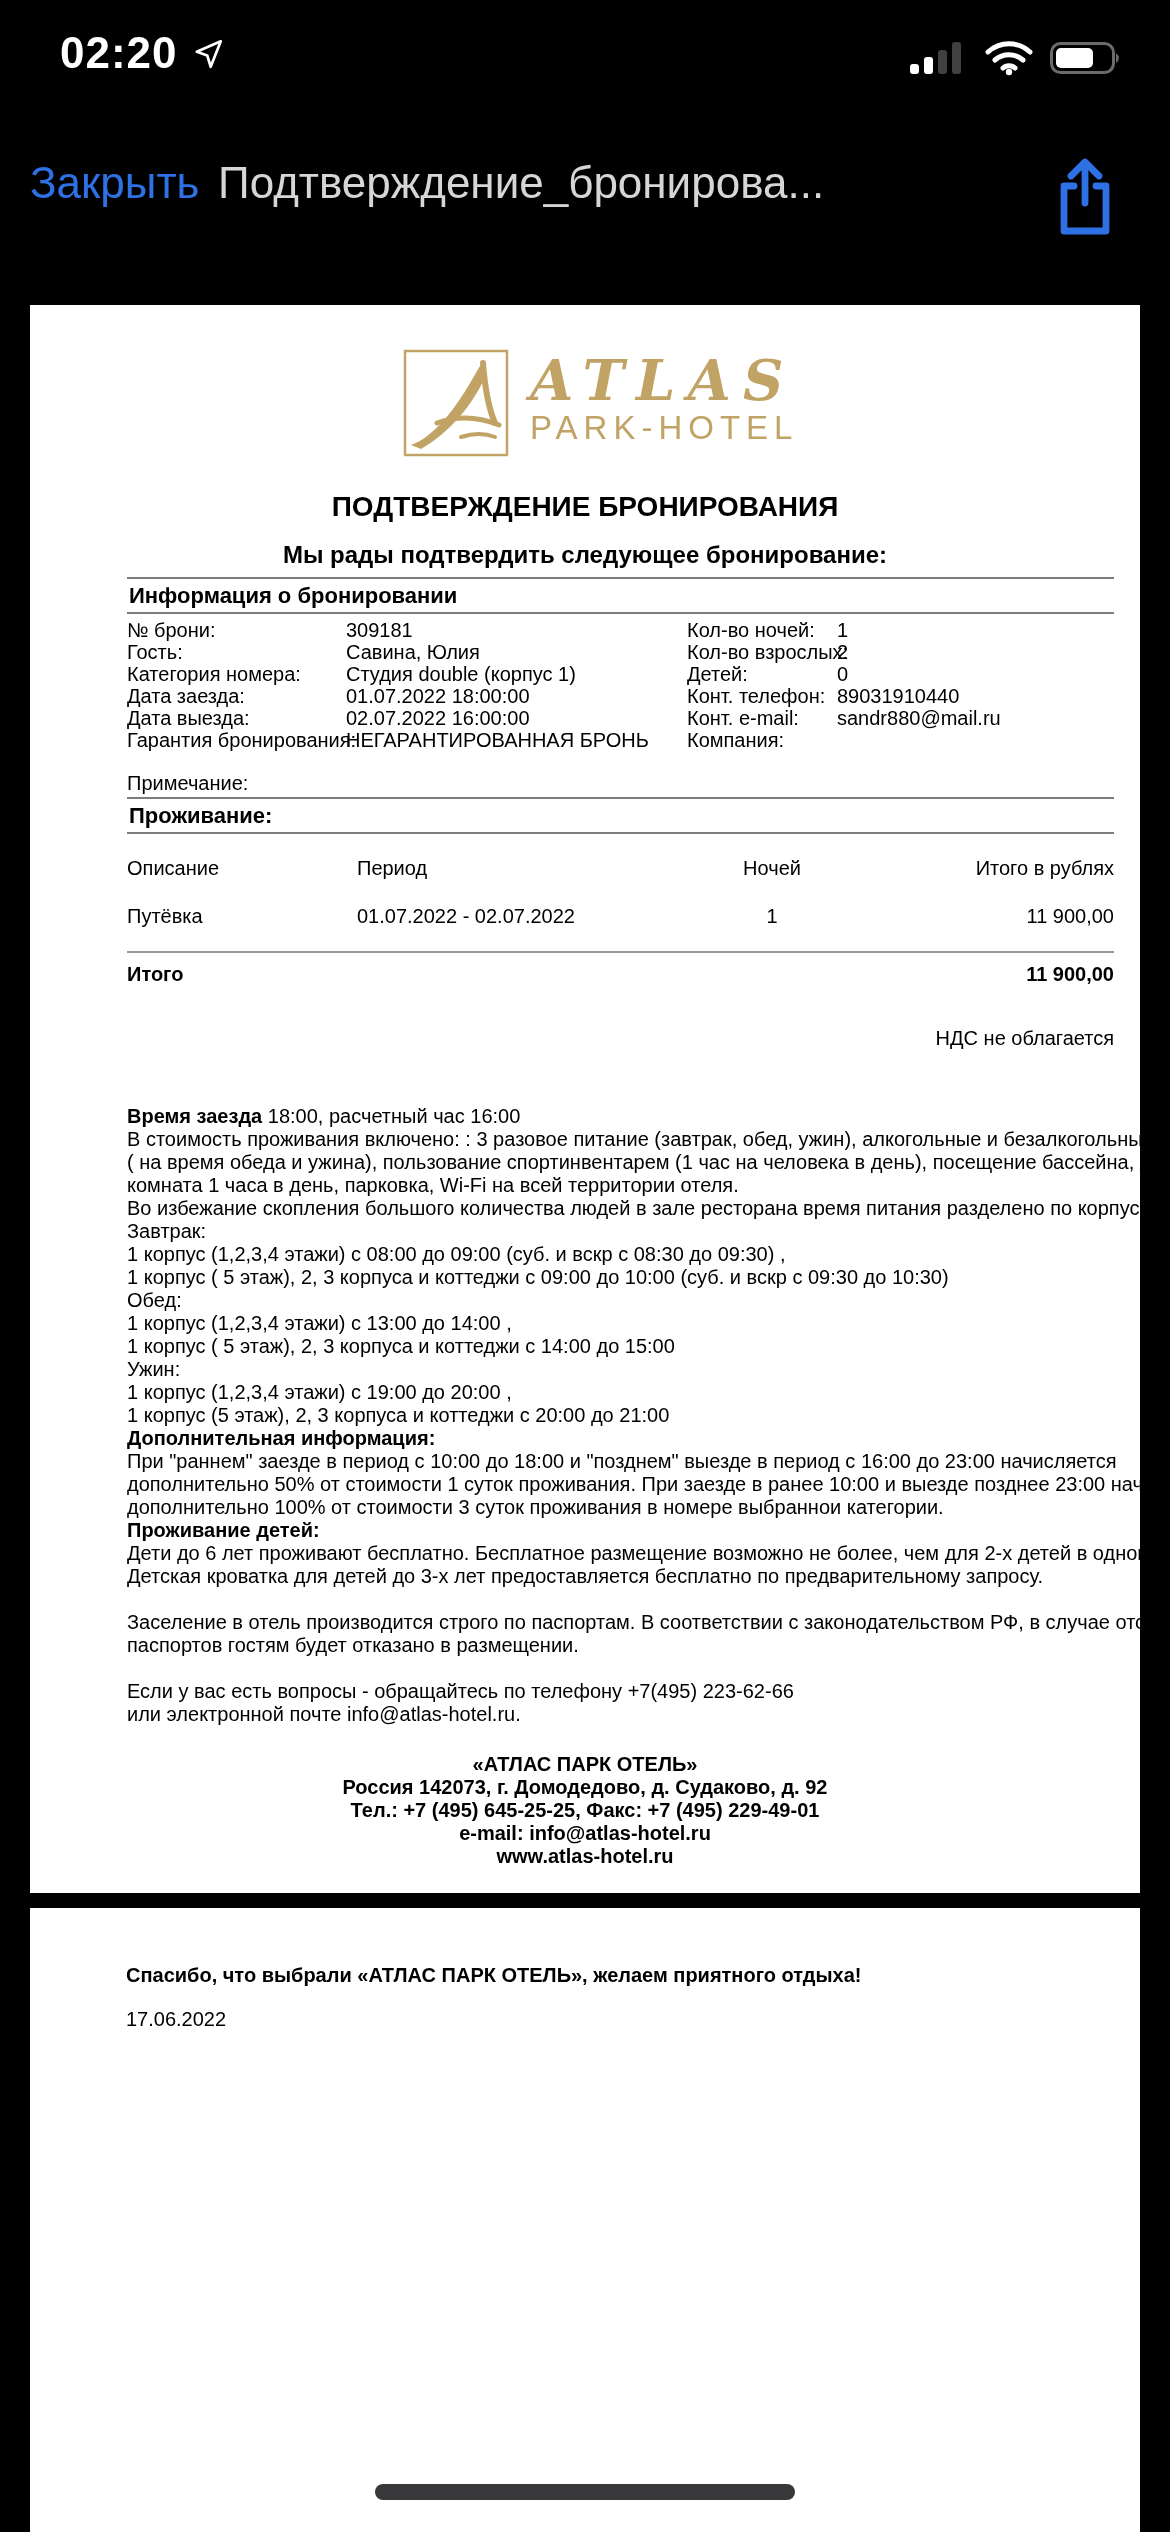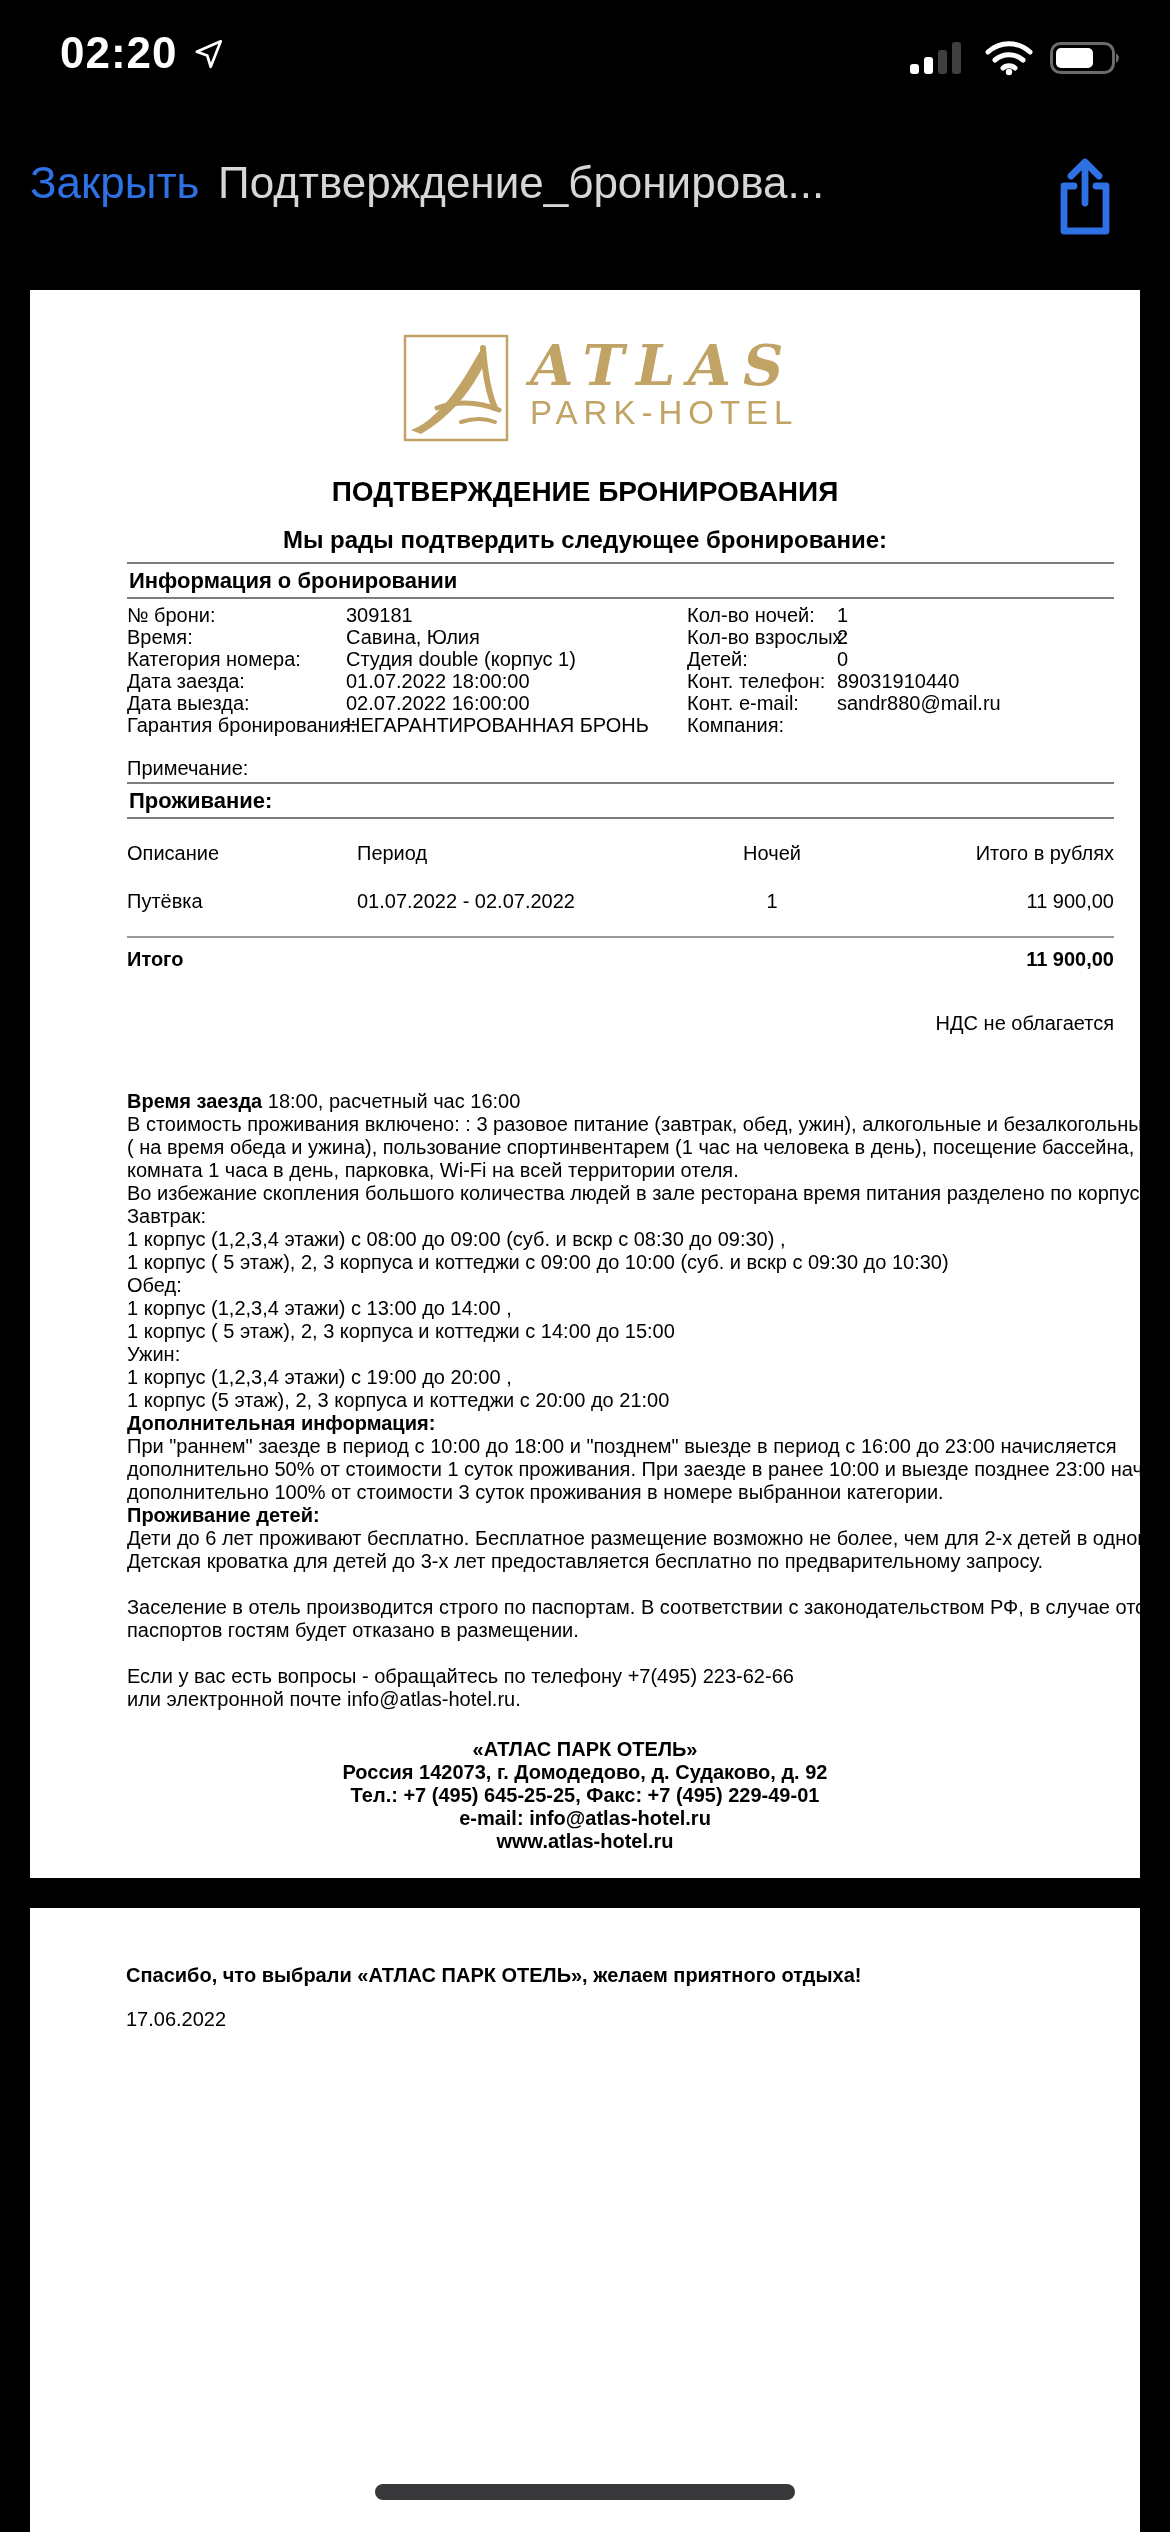--- a/index.html
+++ b/index.html
@@ -18,21 +18,21 @@
   .sb-right { position:absolute; right:46px; top:40px; display:flex; align-items:center; gap:16px; }
 
   
   .nav-bar { position:absolute; top:130px; left:0; width:1170px; height:160px; background:#000; }
   .nav-close { position:absolute; left:30px; top:28px; font-size:44px; color:#2E71E5; background:none; border:none; font-family:inherit; cursor:pointer; }
   .nav-title { position:absolute; left:218px; top:28px; width:790px; font-size:44px; color:#D6D6D6; white-space:nowrap; overflow:hidden; }
   .nav-share { position:absolute; right:52px; top:18px; width:66px; height:100px; background:none; border:none; cursor:pointer; }
 
   
   .page { position:absolute; left:30px; width:1110px; background:#fff; color:#000; }
-  .page1 { top:290px; height:1588px; }
+  .page1 { top:305px; height:1588px; }
   .page2 { top:1908px; height:726px; }
 
   
   .logo-row { position:absolute; top:40px; left:0; width:100%; height:120px; }
   .logo-mark { position:absolute; left:373px; top:4px; }
   .logo-text { position:absolute; left:500px; top:6px; }
   .logo-name { font-family:"DejaVu Serif", serif; font-style:italic; font-weight:bold; font-size:56px; line-height:58px; letter-spacing:12px; color:#C2A366; }
   .logo-sub  { font-family:Liberation Sans, sans-serif; font-size:33px; line-height:34px; letter-spacing:6px; color:#C2A366; margin-top:2px; }
 
   .doc-title    { position:absolute; top:186px; left:0; width:100%; text-align:center; font-size:28px; font-weight:bold; }
@@ -145,21 +145,21 @@
   </div>
 
   <div class="doc-title">ПОДТВЕРЖДЕНИЕ БРОНИРОВАНИЯ</div>
   <div class="doc-subtitle">Мы рады подтвердить следующее бронирование:</div>
 
   <div class="content section-hdr">Информация о бронировании</div>
 
   <div class="content fields">
     <div class="field-col-left" id="fields-left">
         <div class="field-row"><span class="f-label">№ брони:</span><span class="f-value">309181</span></div>
-        <div class="field-row"><span class="f-label">Время:</span><span class="f-value">Савина, Юлия</span></div>
+        <div class="field-row"><span class="f-label">Гость:</span><span class="f-value">Савина, Юлия</span></div>
         <div class="field-row"><span class="f-label">Категория номера:</span><span class="f-value">Студия double (корпус 1)</span></div>
         <div class="field-row"><span class="f-label">Дата заезда:</span><span class="f-value">01.07.2022 18:00:00</span></div>
         <div class="field-row"><span class="f-label">Дата выезда:</span><span class="f-value">02.07.2022 16:00:00</span></div>
         <div class="field-row"><span class="f-label">Гарантия бронирования:</span><span class="f-value">НЕГАРАНТИРОВАННАЯ БРОНЬ</span></div>
       </div>
     <div class="field-col-right" id="fields-right">
         <div class="field-row"><span class="f-label">Кол-во ночей:</span><span class="f-value">1</span></div>
         <div class="field-row"><span class="f-label">Кол-во взрослых:</span><span class="f-value">2</span></div>
         <div class="field-row"><span class="f-label">Детей:</span><span class="f-value">0</span></div>
         <div class="field-row"><span class="f-label">Конт. телефон:</span><span class="f-value">89031910440</span></div>

